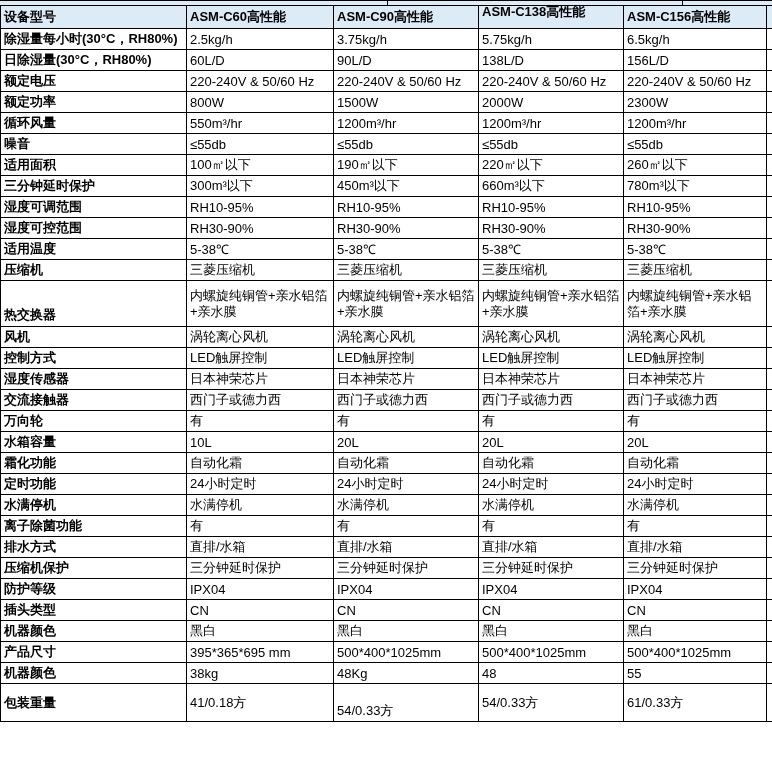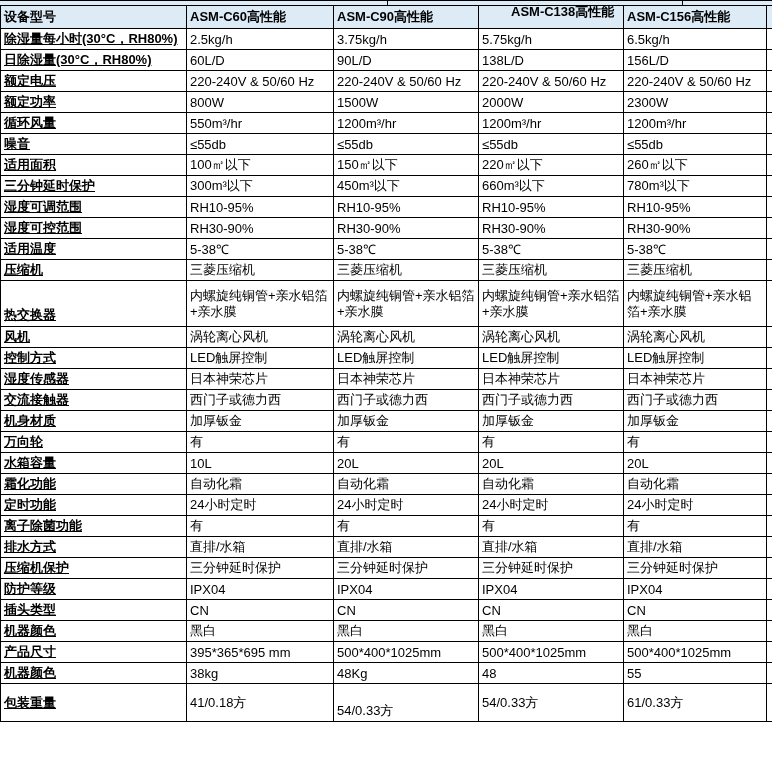--- a/index.html
+++ b/index.html
@@ -18,22 +18,22 @@
     position:absolute; top:5px; left:0; width:772px;
     border-collapse:collapse; table-layout:fixed;
   }
   .spec th, .spec td {
     border:1px solid #000; padding:0 3px; font-size:13px;
     height:20px; overflow:hidden; vertical-align:middle; text-align:left;
   }
   .spec th {
     background:#DDEBF7; font-weight:bold; height:22px; font-size:13px;
   }
-  .spec th .raised { position:relative; top:-5px; display:inline-block;margin-left:29px; }
-  .spec td.label { font-weight:bold; white-space:nowrap;text-decoration:underline; }
+  .spec th .raised { position:relative; top:-5px; display:inline-block; }
+  .spec td.label { font-weight:bold; white-space:nowrap; }
   .spec td.val { white-space:nowrap; }
   tr.tall44 td { height:43px; }
   tr.tall44 td.val { white-space:normal; line-height:16px; }
   tr.tall44 td.label { vertical-align:bottom; padding-bottom:2px;margin-left:16px; }
   tr.tall37 td { height:36px; }
   td.vbottom { vertical-align:bottom; padding-bottom:1px; }
   .spec th.edge, .spec td.edge { border-right:0; padding:0; }
   .spec th.edge { background:#DDEBF7; }
   .spec td.edge { background:#ffffff; }
 </style>
@@ -107,21 +107,21 @@
           <td class="label">噪音</td>
           <td class="val">≤55db</td>
           <td class="val">≤55db</td>
           <td class="val">≤55db</td>
           <td class="val">≤55db</td>
           <td class="edge"></td>
         </tr>
         <tr>
           <td class="label">适用面积</td>
           <td class="val">100㎡以下</td>
-          <td class="val">150㎡以下</td>
+          <td class="val">190㎡以下</td>
           <td class="val">220㎡以下</td>
           <td class="val">260㎡以下</td>
           <td class="edge"></td>
         </tr>
         <tr>
           <td class="label">三分钟延时保护</td>
           <td class="val">300m³以下</td>
           <td class="val">450m³以下</td>
           <td class="val">660m³以下</td>
           <td class="val">780m³以下</td>
@@ -193,28 +193,20 @@
         </tr>
         <tr>
           <td class="label">交流接触器</td>
           <td class="val">西门子或德力西</td>
           <td class="val">西门子或德力西</td>
           <td class="val">西门子或德力西</td>
           <td class="val">西门子或德力西</td>
           <td class="edge"></td>
         </tr>
         <tr>
-          <td class="label">机身材质</td>
-          <td class="val">加厚钣金</td>
-          <td class="val">加厚钣金</td>
-          <td class="val">加厚钣金</td>
-          <td class="val">加厚钣金</td>
-          <td class="edge"></td>
-        </tr>
-        <tr>
           <td class="label">万向轮</td>
           <td class="val">有</td>
           <td class="val">有</td>
           <td class="val">有</td>
           <td class="val">有</td>
           <td class="edge"></td>
         </tr>
         <tr>
           <td class="label">水箱容量</td>
           <td class="val">10L</td>
@@ -230,20 +222,28 @@
           <td class="val">自动化霜</td>
           <td class="val">自动化霜</td>
           <td class="edge"></td>
         </tr>
         <tr>
           <td class="label">定时功能</td>
           <td class="val">24小时定时</td>
           <td class="val">24小时定时</td>
           <td class="val">24小时定时</td>
           <td class="val">24小时定时</td>
+          <td class="edge"></td>
+        </tr>
+        <tr>
+          <td class="label">水满停机</td>
+          <td class="val">水满停机</td>
+          <td class="val">水满停机</td>
+          <td class="val">水满停机</td>
+          <td class="val">水满停机</td>
           <td class="edge"></td>
         </tr>
         <tr>
           <td class="label">离子除菌功能</td>
           <td class="val">有</td>
           <td class="val">有</td>
           <td class="val">有</td>
           <td class="val">有</td>
           <td class="edge"></td>
         </tr>

